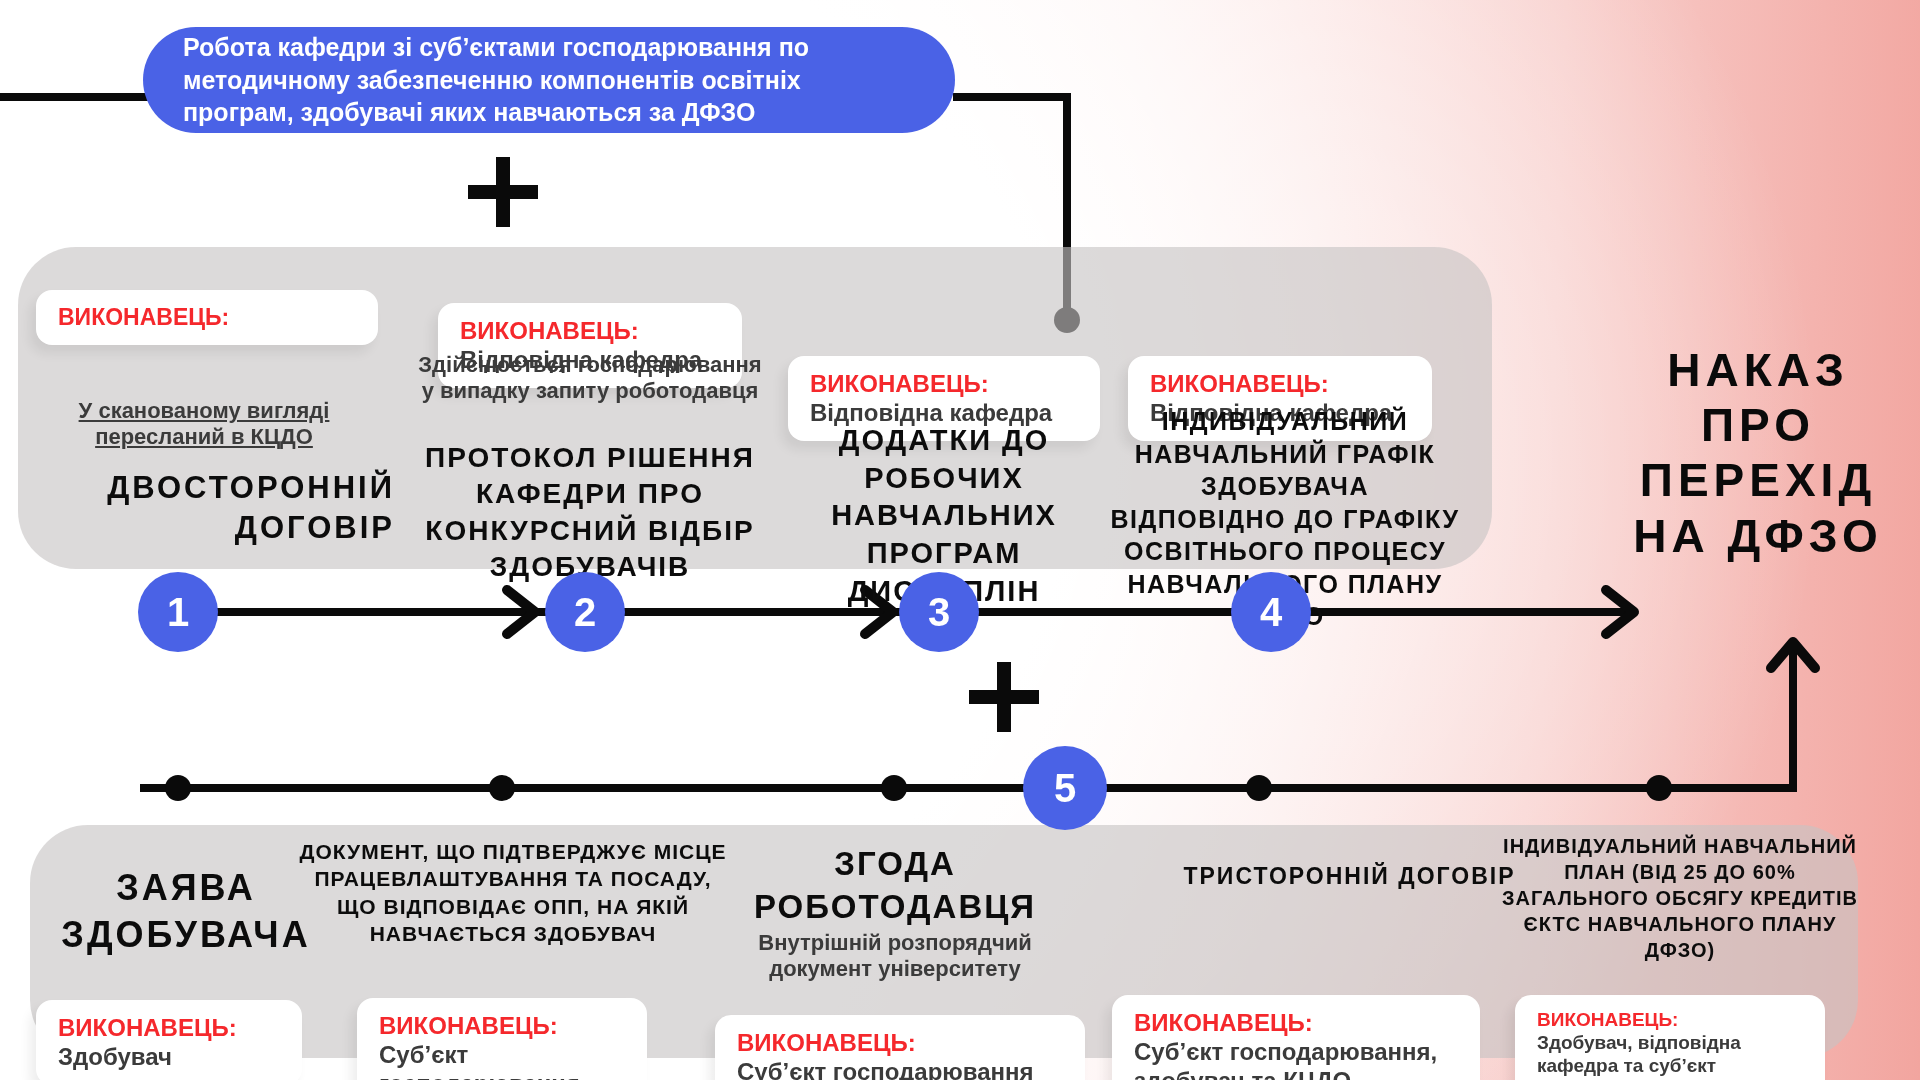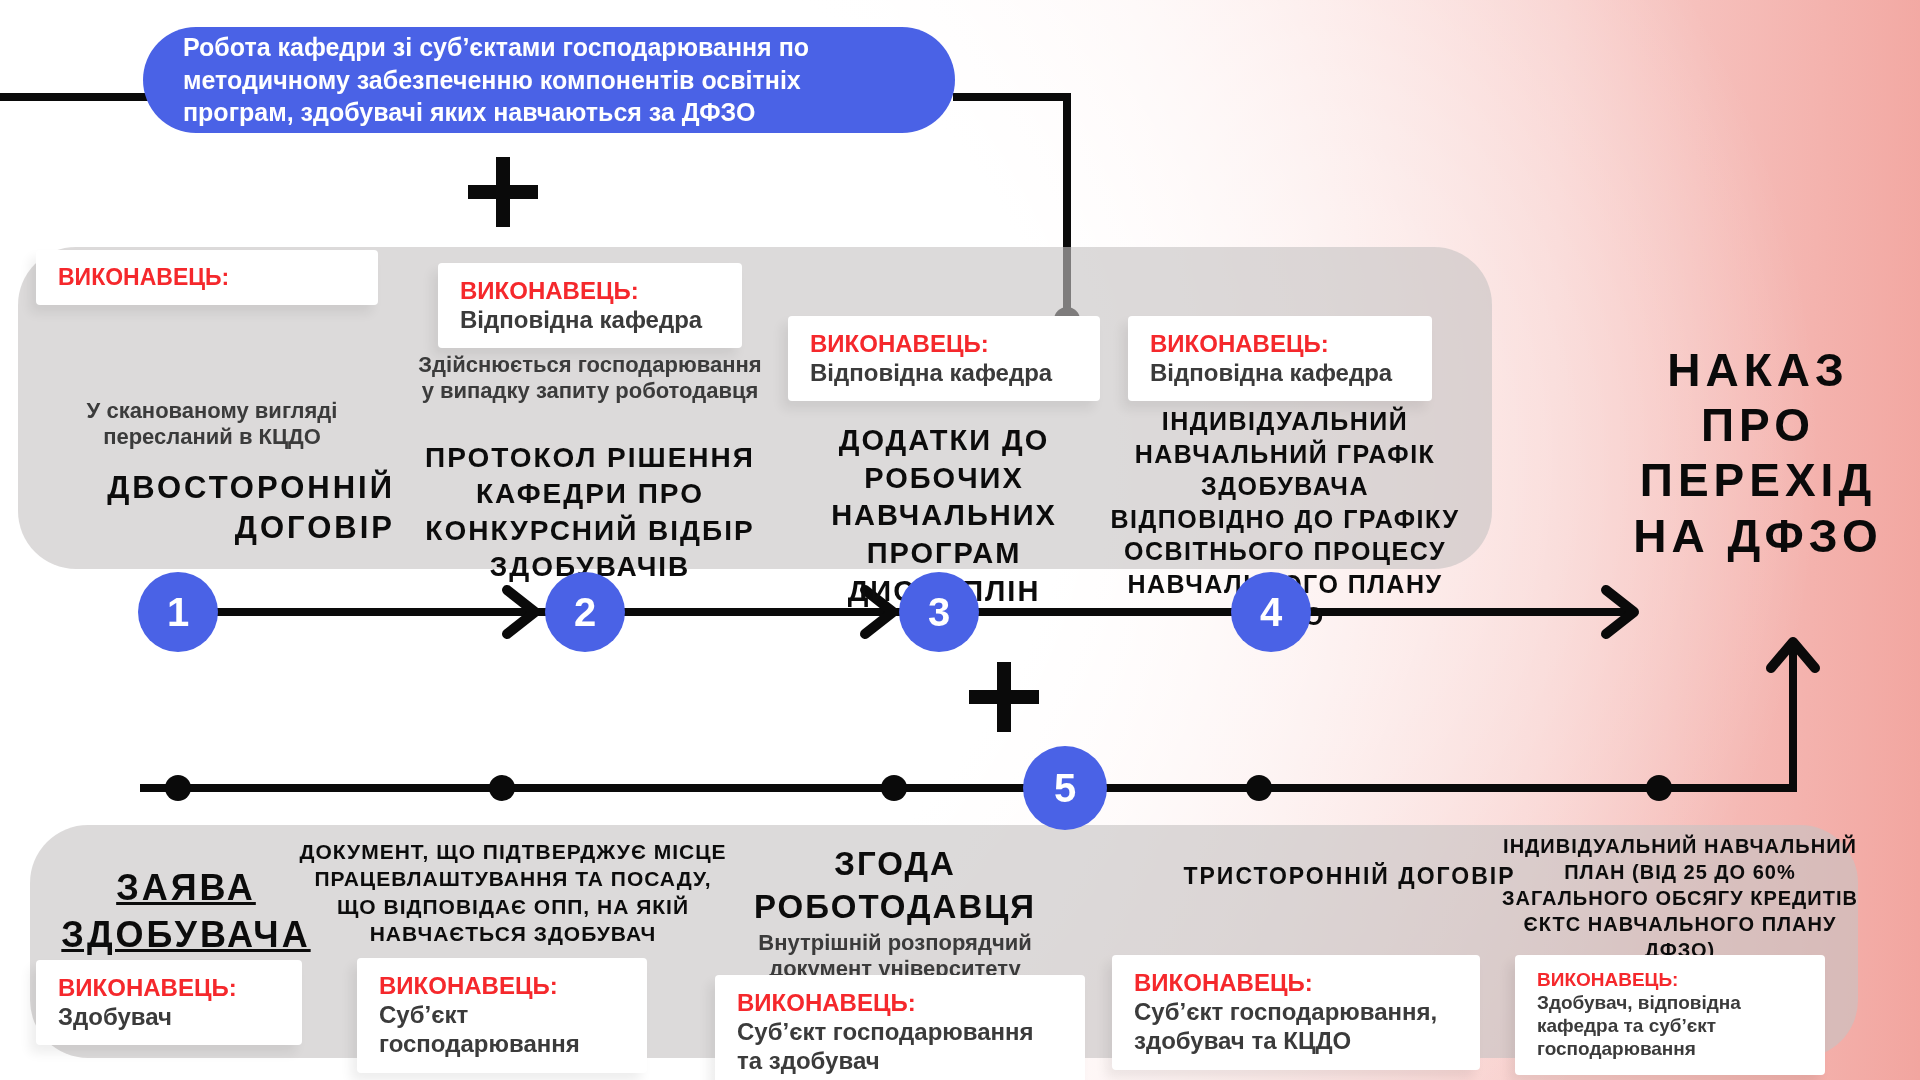--- a/index.html
+++ b/index.html
@@ -14,22 +14,22 @@
   .bubble{
     position:absolute;left:143px;top:27px;width:812px;height:106px;
     background:#4a62e6;border-radius:54px;box-sizing:border-box;
     padding:15px 60px 15px 40px;color:#ffffff;font-weight:700;
     font-size:25px;line-height:1.3;display:flex;align-items:center;
   }
   .panel{position:absolute;background:rgba(199,196,196,0.62);border-radius:58px;}
   .panel.top{left:18px;top:247px;width:1474px;height:322px;}
   .panel.bottom{left:30px;top:825px;width:1828px;height:233px;}
   .pill{
-    position:absolute;background:#ffffff;border-radius:4px;box-sizing:border-box;
-    padding:14px 22px;box-shadow:-6px 8px 12px rgba(0,0,0,0.07);
+    position:absolute;background:#ffffff;border-radius:16px;box-sizing:border-box;
+    padding:14px 22px;box-shadow:-6px 8px 12px rgba(0,0,0,0.07);margin-top:40px;
   }
   .pill .plabel{color:#f5282c;font-weight:700;}
   .pill .pvalue{color:#3b3b3b;font-weight:700;line-height:1.22;}
   .fs24 .plabel,.fs24 .pvalue{font-size:24px;}
   .fs23 .plabel,.fs23 .pvalue{font-size:23px;}
   .fs19 .plabel,.fs19 .pvalue{font-size:19px;}
   .note{position:absolute;text-align:center;color:#3b3b3b;font-weight:700;font-size:22px;line-height:1.2;}
   .step-title{position:absolute;text-align:center;color:#0c0c0c;font-weight:700;line-height:1.3;}
   .num-circle{
     position:absolute;width:80px;height:80px;border-radius:50%;background:#4a62e6;
@@ -83,21 +83,21 @@
     <div class="pv"></div>
   </div>
 
   <div class="panel top"></div>
 
   <div class="panel bottom"></div>
 
   <div class="pill fs23" style="left:36px;top:250px;width:342px;">
     <div class="plabel">ВИКОНАВЕЦЬ:</div>
   </div>
-  <div class="note" style="left:36px;top:398px;width:352px;">У сканованому вигляді пересланий в КЦДО</div>
+  <div class="note" style="left:28px;top:398px;width:352px;text-decoration:underline;">У сканованому вигляді пересланий в КЦДО</div>
   <div class="step-title" style="left:15px;top:468px;width:380px;font-size:31px;letter-spacing:3px;text-align:right;">ДВОСТОРОННІЙ ДОГОВІР</div>
 
   <div class="pill fs24" style="left:438px;top:263px;width:304px;">
     <div class="plabel">ВИКОНАВЕЦЬ:</div>
     <div class="pvalue">Відповідна кафедра</div>
   </div>
   <div class="note" style="left:415px;top:352px;width:350px;">Здійснюється господарювання у випадку запиту роботодавця</div>
   <div class="step-title" style="left:400px;top:440px;width:380px;font-size:28px;letter-spacing:2px;">ПРОТОКОЛ РІШЕННЯ КАФЕДРИ ПРО КОНКУРСНИЙ ВІДБІР ЗДОБУВАЧІВ</div>
 
   <div class="pill fs24" style="left:788px;top:316px;width:312px;">
@@ -114,21 +114,21 @@
 
   <div class="result-title">НАКАЗ ПРО ПЕРЕХІД НА ДФЗО</div>
 
   <div class="num-circle" style="left:138px;top:572px;">1</div>
   <div class="num-circle" style="left:545px;top:572px;">2</div>
   <div class="num-circle" style="left:899px;top:572px;">3</div>
   <div class="num-circle" style="left:1231px;top:572px;">4</div>
 
   <div class="num-circle" style="left:1023px;top:746px;width:84px;height:84px;">5</div>
 
-  <div class="step-title" style="left:30px;top:865px;width:312px;font-size:36px;letter-spacing:3px;text-decoration:underline;">ЗАЯВА ЗДОБУВАЧА</div>
+  <div class="step-title" style="left:30px;top:865px;width:312px;font-size:36px;letter-spacing:3px;">ЗАЯВА ЗДОБУВАЧА</div>
   <div class="pill fs24" style="left:36px;top:960px;width:266px;">
     <div class="plabel">ВИКОНАВЕЦЬ:</div>
     <div class="pvalue">Здобувач</div>
   </div>
 
   <div class="step-title" style="left:293px;top:838px;width:440px;font-size:21px;letter-spacing:1px;">ДОКУМЕНТ, ЩО ПІДТВЕРДЖУЄ МІСЦЕ ПРАЦЕВЛАШТУВАННЯ ТА ПОСАДУ, ЩО ВІДПОВІДАЄ ОПП, НА ЯКІЙ НАВЧАЄТЬСЯ ЗДОБУВАЧ</div>
   <div class="pill fs24" style="left:357px;top:958px;width:290px;">
     <div class="plabel">ВИКОНАВЕЦЬ:</div>
     <div class="pvalue">Суб’єкт господарювання</div>
   </div>

